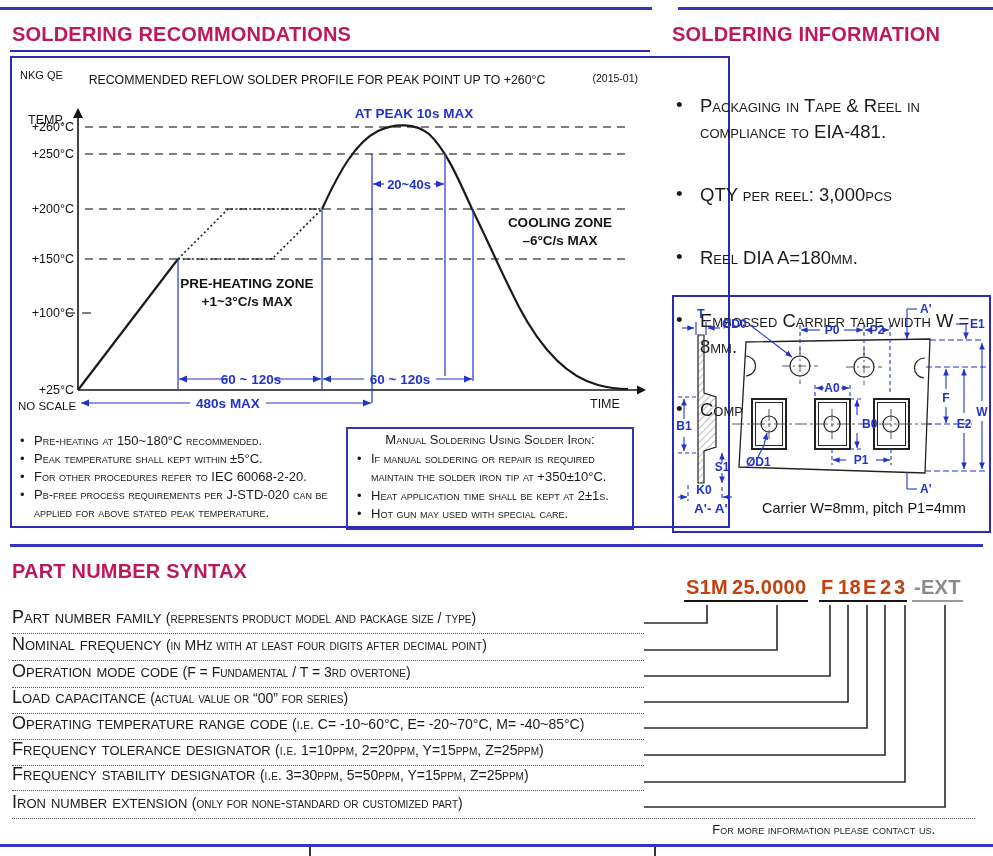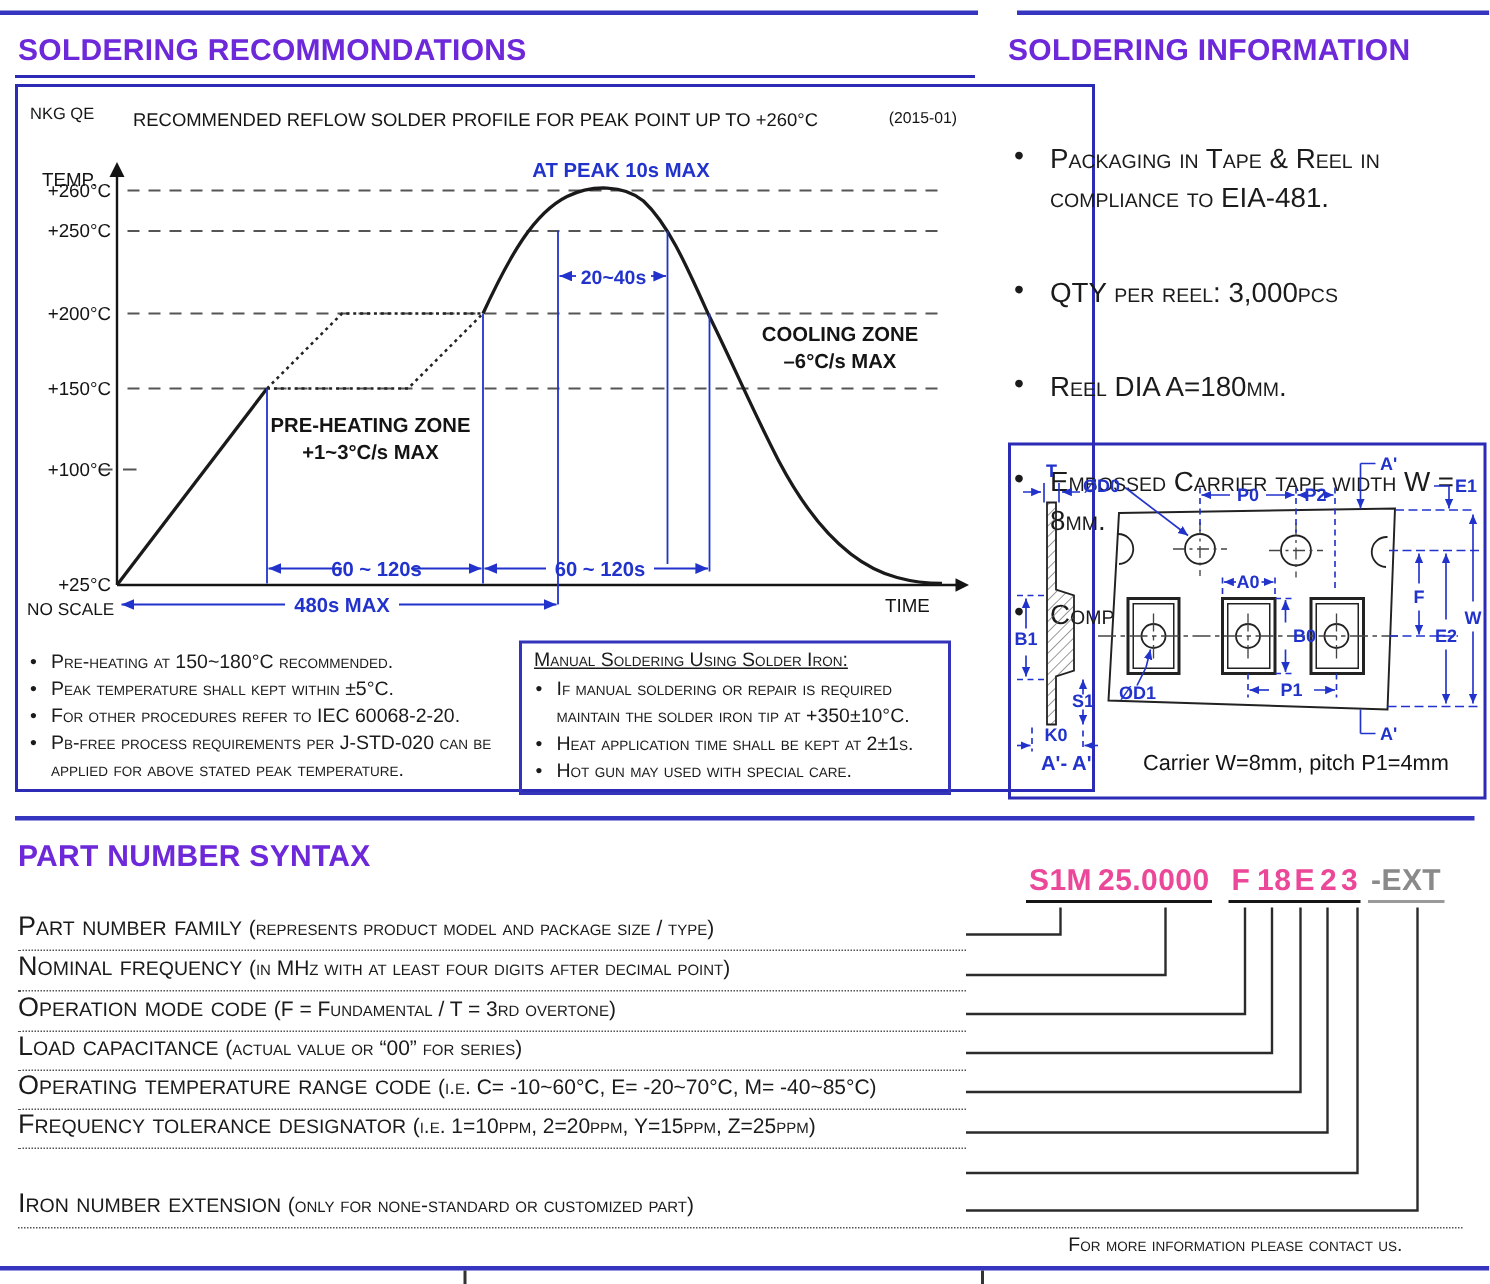--- a/index.html
+++ b/index.html
@@ -1,46 +1,46 @@
 <!DOCTYPE html>
 <html><head>
 <meta charset="utf-8">
 <style>
   html,body{margin:0;padding:0;background:#fff;}
   #page{position:relative;width:993px;height:856px;background:#fff;overflow:hidden;
         font-family:"Liberation Sans",sans-serif;color:#1b1b1b;}
   .abs{position:absolute;}
   .rule{background:#3535c0;}
-  .hdg{font-size:20px;font-weight:bold;color:#6d28d9;letter-spacing:.2px;white-space:nowrap;}
+  .hdg{font-size:20px;font-weight:bold;color:#be185d;letter-spacing:.2px;white-space:nowrap;}
   
   #chartbox{left:10px;top:56px;width:720px;height:472px;border:2px solid #2b2bb5;box-sizing:border-box;}
   
   .nlist{list-style:none;margin:0;padding:0;font-size:13px;line-height:18px;font-variant:small-caps;}
   .nlist li{position:relative;padding-left:16px;}
   .nlist li::before{content:"•";position:absolute;left:2px;top:0;}
   
   #manualbox{left:334px;top:369px;width:288px;border:2px solid #3434bb;box-sizing:border-box;
              padding:2px 8px 4px 8px;font-size:13px;line-height:18.5px;font-variant:small-caps;}
-  #manualbox .mtitle{text-align:left;text-decoration:underline;white-space:nowrap;}
+  #manualbox .mtitle{text-align:center;white-space:nowrap;}
   .mlist{list-style:none;margin:0;padding:0;}
   .mlist li{position:relative;padding-left:15px;}
   .mlist li::before{content:"•";position:absolute;left:1px;top:0;}
   
   .plist{list-style:none;margin:0;padding:0;font-size:18.5px;line-height:26px;font-variant:small-caps;width:300px;}
   .plist li{position:relative;padding-left:28px;margin-bottom:1px;margin-top:37px;}
   .plist li::before{content:"•";position:absolute;left:4px;top:-1px;font-size:19px;}
   .plist li.gap{margin-bottom:27px;}
   #carrierbox{left:672px;top:295px;width:319px;height:238px;border:2px solid #2b2bb5;box-sizing:border-box;}
   
   .prow{position:absolute;left:12px;height:26px;border-bottom:1.7px dotted #555;white-space:nowrap;overflow:visible;}
   .prow .rl{font-size:18px;font-variant:small-caps;}
   .prow .rd{font-size:14px;font-variant:small-caps;}
   
   .seg{position:absolute;top:576px;font-size:20px;font-weight:bold;letter-spacing:.3px;
-       color:#ec4899;border-bottom:2.5px solid #151515;padding:0 2px 1px 2px;white-space:nowrap;}
+       color:#c2410c;border-bottom:2.5px solid #151515;padding:0 2px 1px 2px;white-space:nowrap;}
   .seg.ext{color:#8a8a8a;border-bottom-color:#999;}
   #footer-note{font-size:13px;font-variant:small-caps;white-space:nowrap;}
   svg text{font-family:"Liberation Sans",sans-serif;}
   .svgbl{fill:#2233cc;font-weight:bold;}
   .svgbk{fill:#141414;}
 </style>
 </head>
 <body>
 
 <div id="page">
@@ -330,20 +330,24 @@
     <span class="rd">(actual value or “00” for series)</span>
   </div>
   <div class="prow" style="top:713px;width:632px;">
     <span class="rl">Operating temperature range code</span>
     <span class="rd">(i.e. C= -10~60°C, E= -20~70°C, M= -40~85°C)</span>
   </div>
   <div class="prow" style="top:739px;width:632px;">
     <span class="rl">Frequency tolerance designator</span>
     <span class="rd">(i.e. 1=10ppm, 2=20ppm, Y=15ppm, Z=25ppm)</span>
   </div>
+  <div class="prow" style="top:764px;width:632px;">
+    <span class="rl">Frequency stability designator</span>
+    <span class="rd">(i.e. 3=30ppm, 5=50ppm, Y=15ppm, Z=25ppm)</span>
+  </div>
   <div class="prow" style="top:792px;width:963px;">
     <span class="rl">Iron number extension</span>
     <span class="rd">(only for none-standard or customized part)</span>
   </div>
 
   <div class="abs" id="footer-note" style="right:58px;top:822px;">For more information please contact us.</div>
 
   <div class="abs rule" style="left:0;top:844px;width:993px;height:3px;"></div>
   <div class="abs" style="left:309px;top:847px;width:2px;height:9px;background:#333;"></div>
   <div class="abs" style="left:654px;top:847px;width:2px;height:9px;background:#333;"></div>

